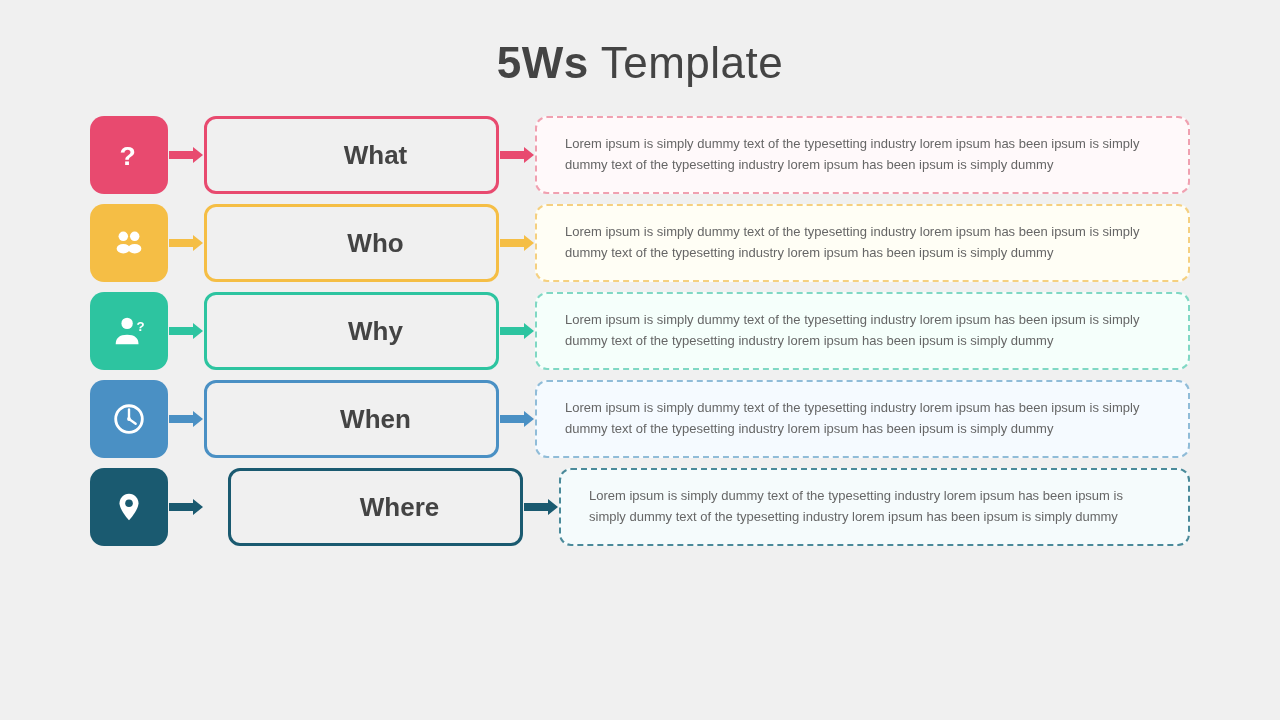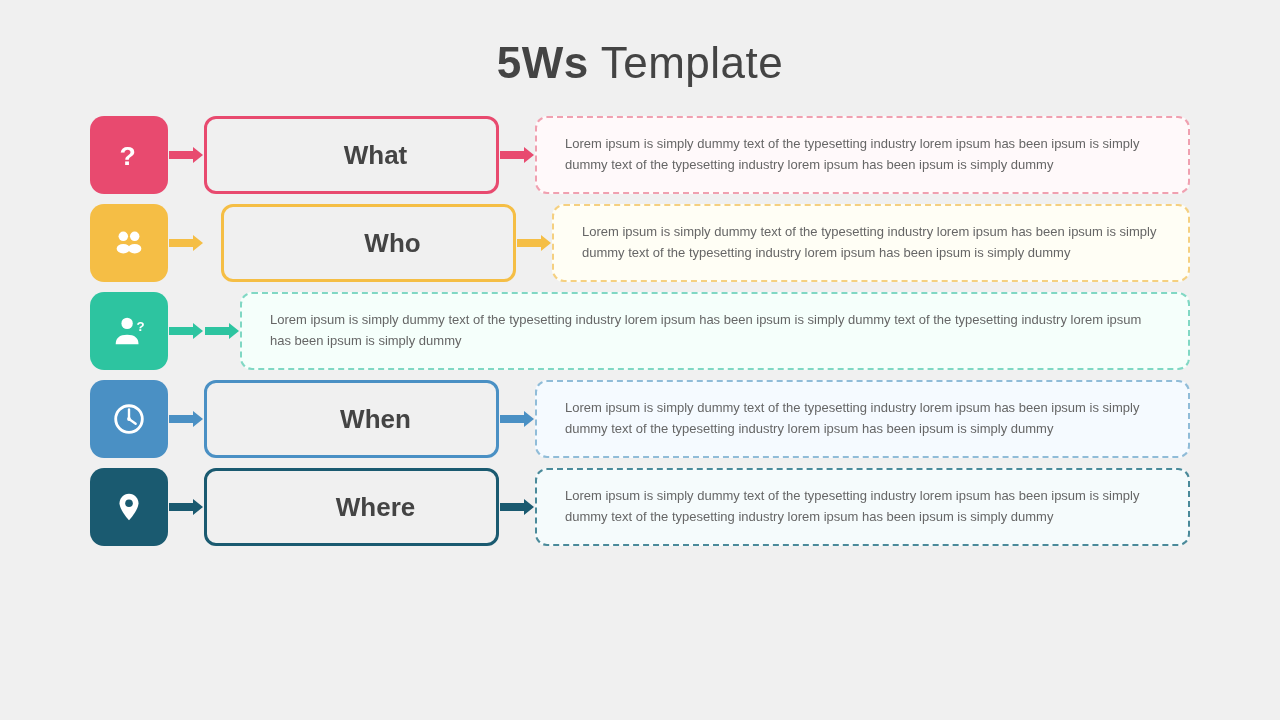--- a/index.html
+++ b/index.html
@@ -129,42 +129,42 @@
     
     .row-what .icon-box { background: #e84a6f; }
     .row-what .arrow svg path { fill: #e84a6f; }
     .row-what .label-box { border-color: #e84a6f; }
     .row-what .arrow2 svg path { fill: #e84a6f; }
     .row-what .desc-box { border-color: #f0a0b0; background: #fff9fa; }
 
     
     .row-who .icon-box { background: #f5be45; }
     .row-who .arrow svg path { fill: #f5be45; }
-    .row-who .label-box { border-color: #f5be45; margin-left: 17px; }
+    .row-who .label-box { border-color: #f5be45; }
     .row-who .arrow2 svg path { fill: #f5be45; }
     .row-who .desc-box { border-color: #f5d080; background: #fffef5; }
 
     
     .row-why .icon-box { background: #2dc4a0; }
     .row-why .arrow svg path { fill: #2dc4a0; }
     .row-why .label-box { border-color: #2dc4a0; }
     .row-why .arrow2 svg path { fill: #2dc4a0; }
     .row-why .desc-box { border-color: #80d8c4; background: #f5fffb; }
 
     
     .row-when .icon-box { background: #4a90c4; }
     .row-when .arrow svg path { fill: #4a90c4; }
     .row-when .label-box { border-color: #4a90c4; text-align: center; }
     .row-when .arrow2 svg path { fill: #4a90c4; }
     .row-when .desc-box { border-color: #90bcd8; background: #f5faff; }
 
     
     .row-where .icon-box { background: #1a5a70; }
     .row-where .arrow svg path { fill: #1a5a70; }
-    .row-where .label-box { border-color: #1a5a70; }
+    .row-where .label-box { border-color: #1a5a70; margin-left: 24px; }
     .row-where .arrow2 svg path { fill: #1a5a70; }
     .row-where .desc-box { border-color: #4a8a9a; background: #f5fbfc; }
   </style>
 </head>
 <body>
 
 <h1 class="title">
   <strong>5Ws</strong><span> Template</span>
 </h1>
 
@@ -227,20 +227,23 @@
         <circle cx="18" cy="12" r="6" fill="white"></circle>
         <path d="M6,34 Q6,24 18,24 Q30,24 30,34" fill="white"></path>
         <text x="28" y="20" font-size="14" font-weight="900" fill="white" font-family="Arial">?</text>
       </svg>
     </div>
     <div class="arrow">
       <svg viewBox="0 0 34 24">
           <path d="M0,8 L24,8 L24,4 L34,12 L24,20 L24,16 L0,16 Z" fill="#2dc4a0"></path>
         </svg>
     </div>
+    <div class="label-box">
+      <span>Why</span>
+    </div>
     <div class="arrow2">
       <svg viewBox="0 0 34 24">
           <path d="M0,8 L24,8 L24,4 L34,12 L24,20 L24,16 L0,16 Z" fill="#2dc4a0"></path>
         </svg>
     </div>
     <div class="desc-box">
       <p>Lorem ipsum is simply dummy text of the typesetting industry lorem ipsum has been ipsum is simply dummy text of the typesetting industry lorem ipsum has been ipsum is simply dummy</p>
     </div>
   </div>
 

